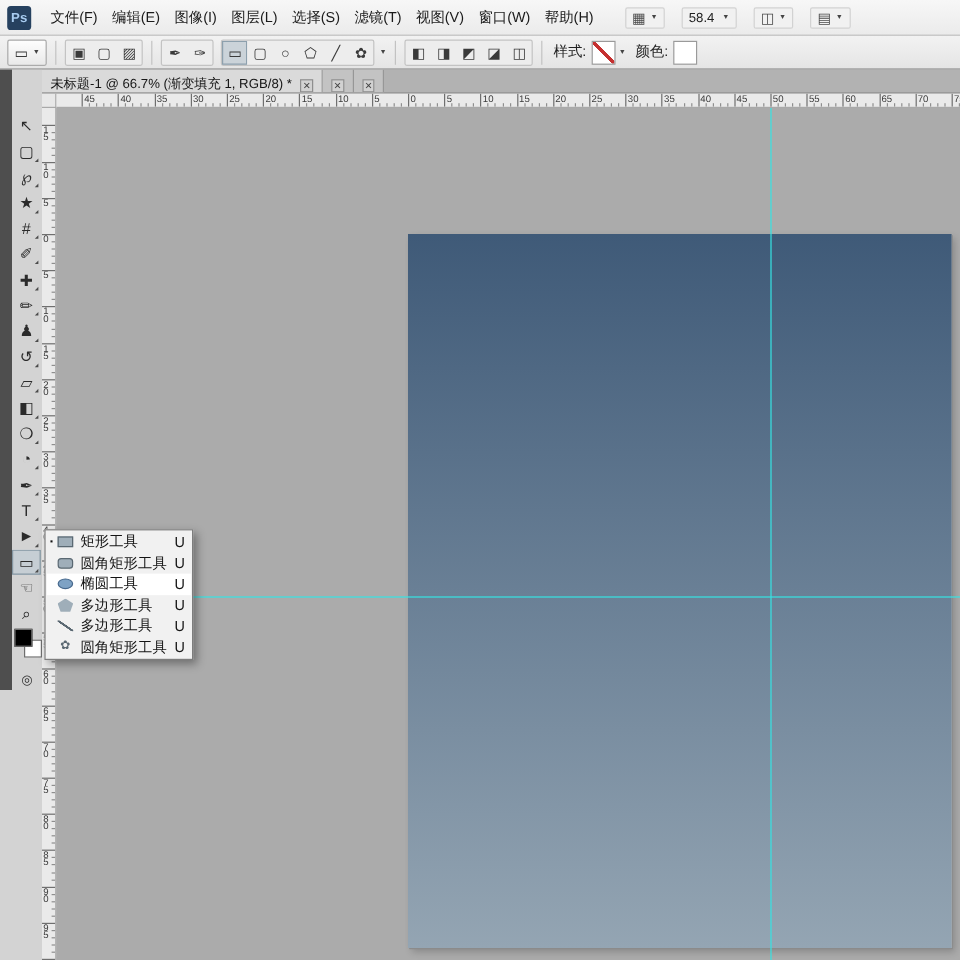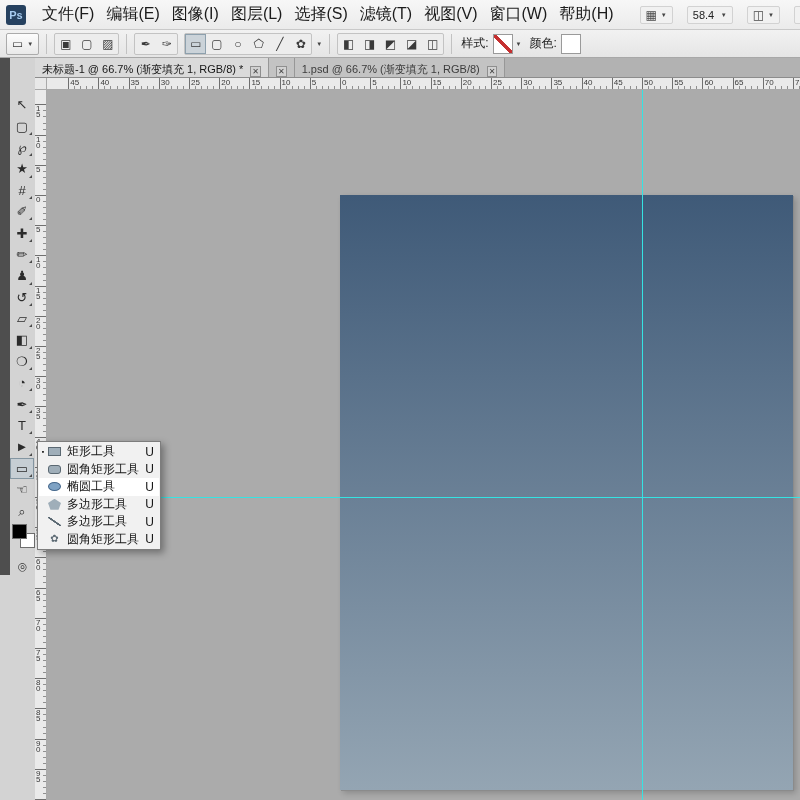--- a/index.html
+++ b/index.html
@@ -6,21 +6,21 @@
   body{width:800px;height:800px;position:relative;overflow:hidden;
        font-family:"Liberation Sans","DejaVu Sans",sans-serif;background:#ABABAB;}
 
   
   #menubar{position:absolute;left:0;top:0;width:800px;height:30px;box-sizing:border-box;
            background:linear-gradient(#F7F7F7,#EBEBEB);border-bottom:1px solid #C9C9C9;
            display:flex;align-items:center;padding-left:6px;}
   .app-icon{width:20px;height:20px;background:#26415F;color:#A8CCF0;font-size:11px;font-weight:bold;
             display:flex;align-items:center;justify-content:center;border-radius:3px;margin-right:10px;flex:none;}
   #menu-list{display:flex;align-items:center;}
-  .menu-item{padding:5px 6px;font-size:16px;color:#1B1B1B;white-space:nowrap;text-align:center;}
+  .menu-item{padding:5px 6px;font-size:12px;color:#1B1B1B;white-space:nowrap;text-align:center;}
   #menubar-controls{display:flex;align-items:center;margin-left:20px;gap:14px;}
   .mb-ctrl{display:flex;align-items:center;gap:4px;padding:2px 5px;border:1px solid #D2D2D2;
            background:#F1F1F1;border-radius:2px;}
   .mb-glyph{font-size:12px;color:#4A4A4A;line-height:1;}
   .mb-val{font-size:11px;color:#222;min-width:24px;}
   .caret{font-size:6px;color:#444;line-height:1;}
 
   
   #optionsbar{position:absolute;left:0;top:30px;width:800px;height:28px;box-sizing:border-box;
               background:linear-gradient(#F2F2F2,#E5E5E5);border-bottom:1px solid #A8A8A8;
@@ -208,21 +208,20 @@
 
 <div id="tabbar">
     <div class="tab active">
       <span class="tab-label">未标题-1 @ 66.7% (渐变填充 1, RGB/8) *</span>
       <span class="tab-close">✕</span>
     </div>
     <div class="tab">
       <span class="tab-close">✕</span>
     </div>
     <div class="tab">
-      <span class="tab-label">1.psd @ 66.7% (渐变填充 1, RGB/8)</span>
       <span class="tab-close">✕</span>
     </div>
   </div>
 
 <div id="ruler-corner"></div>
 <div id="h-ruler">
     <div class="h-major" style="left: 21.2px;"></div>
     <div class="h-num" style="left: 23.2px;">45</div>
     <div class="h-minor" style="left: 27.24px;"></div>
     <div class="h-minor" style="left: 33.28px;"></div>

